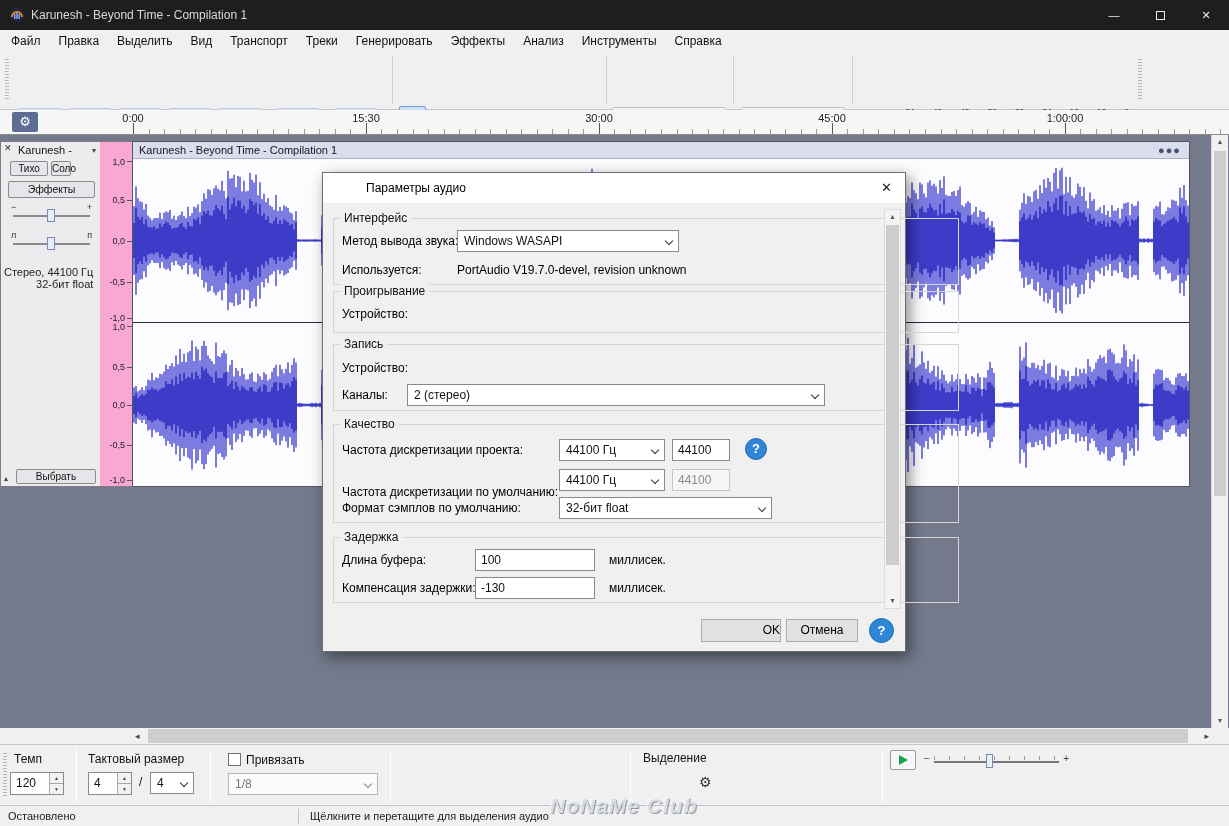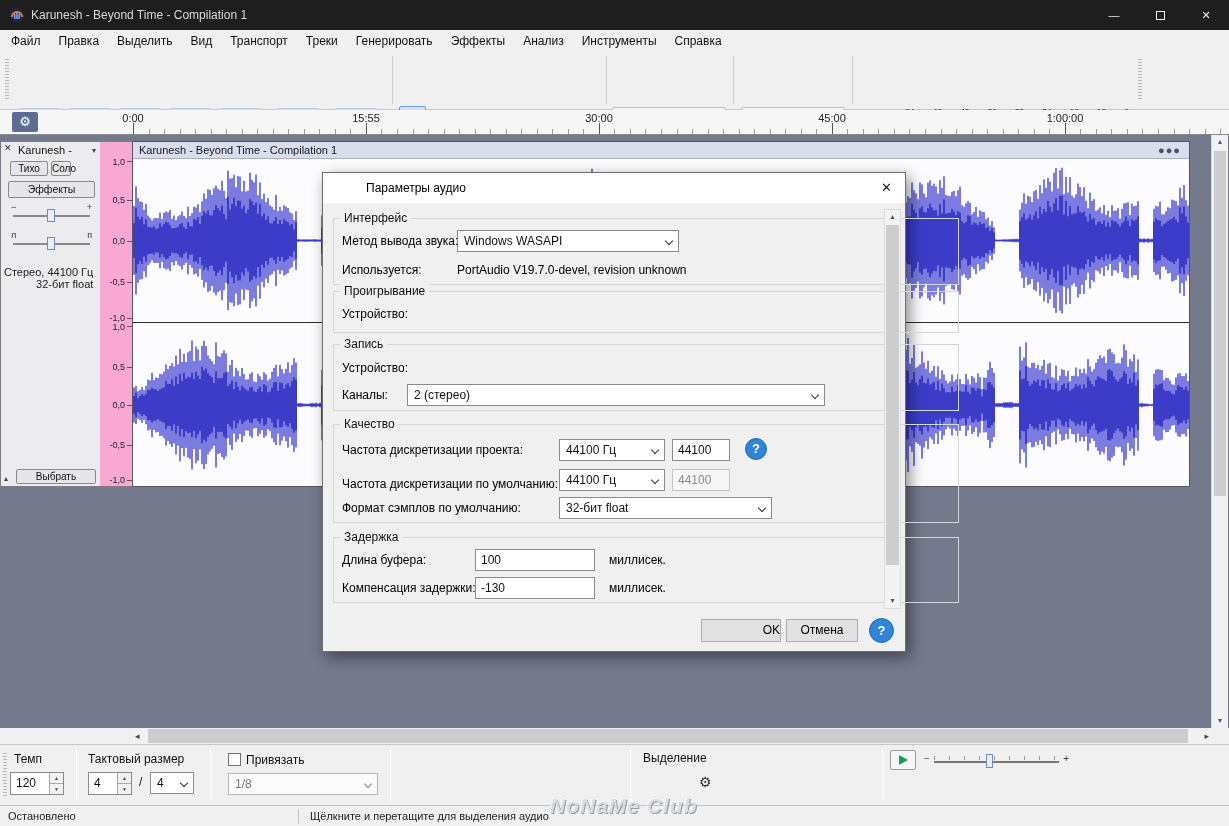--- a/index.html
+++ b/index.html
@@ -345,21 +345,21 @@
         <div class="meter-ticks"></div>
         <div class="meter-bar"></div>
       </div>
     </div>
     <div class="grip" style="left:1138px;top:8px;height:42px;"></div>
   </div>
 
   <div class="rulerbar">
     <div class="gearbtn"><span>⚙</span></div>
     <span class="tl-label" style="left:133px;">0:00</span>
-    <span class="tl-label" style="left:366px;">15:55</span>
+    <span class="tl-label" style="left:366px;">15:30</span>
     <span class="tl-label" style="left:599px;">30:00</span>
     <span class="tl-label" style="left:832px;">45:00</span>
     <span class="tl-label" style="left:1065px;">1:00:00</span>
     <div class="ticks-minor"></div>
     <div class="ticks-major"></div>
   </div>
 
   <div class="main">
 
     <div class="trackpanel">
@@ -2654,21 +2654,21 @@
 
     <div class="grp" style="top:251px;height:99px;">
       <span class="grp-label">Качество</span>
       <span class="flabel" style="left:8px;top:14px;">Частота дискретизации проекта:</span>
       <div class="combo" style="left:225px;top:14px;width:106px;">
         <span class="txt">44100 Гц</span>
         <span class="chev"></span>
       </div>
       <div class="tbox" style="left:338px;top:14px;width:58px;">44100</div>
       <div class="helpbtn" style="left:411px;top:13px;">?</div>
-      <span class="flabel" style="left:8px;top:48px;">Частота дискретизации по умолчанию:</span>
+      <span class="flabel" style="left:8px;top:56px;">Частота дискретизации по умолчанию:</span>
       <div class="combo" style="left:225px;top:44px;width:106px;">
         <span class="txt">44100 Гц</span>
         <span class="chev"></span>
       </div>
       <div class="tbox disabled" style="left:338px;top:44px;width:58px;">44100</div>
       <span class="flabel" style="left:8px;top:72px;">Формат сэмплов по умолчанию:</span>
       <div class="combo" style="left:225px;top:72px;width:213px;">
         <span class="txt">32-бит float</span>
         <span class="chev"></span>
       </div>

